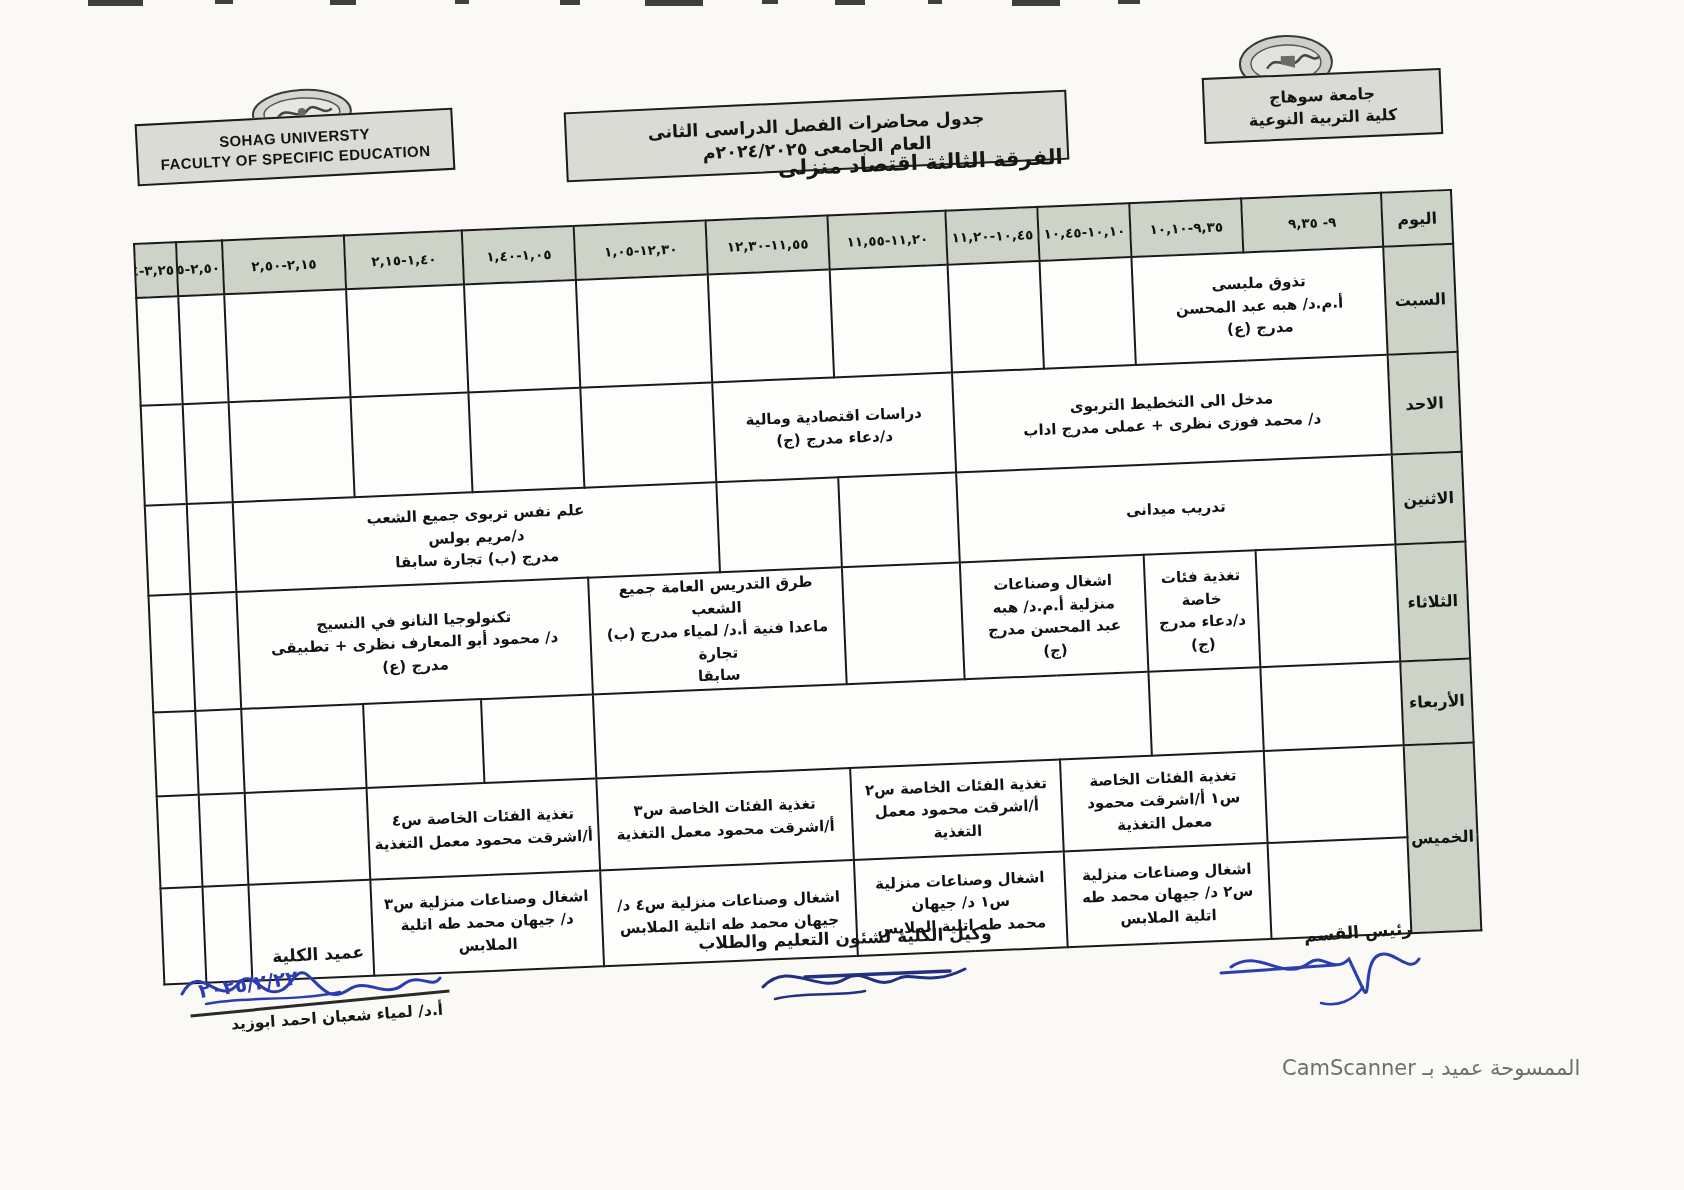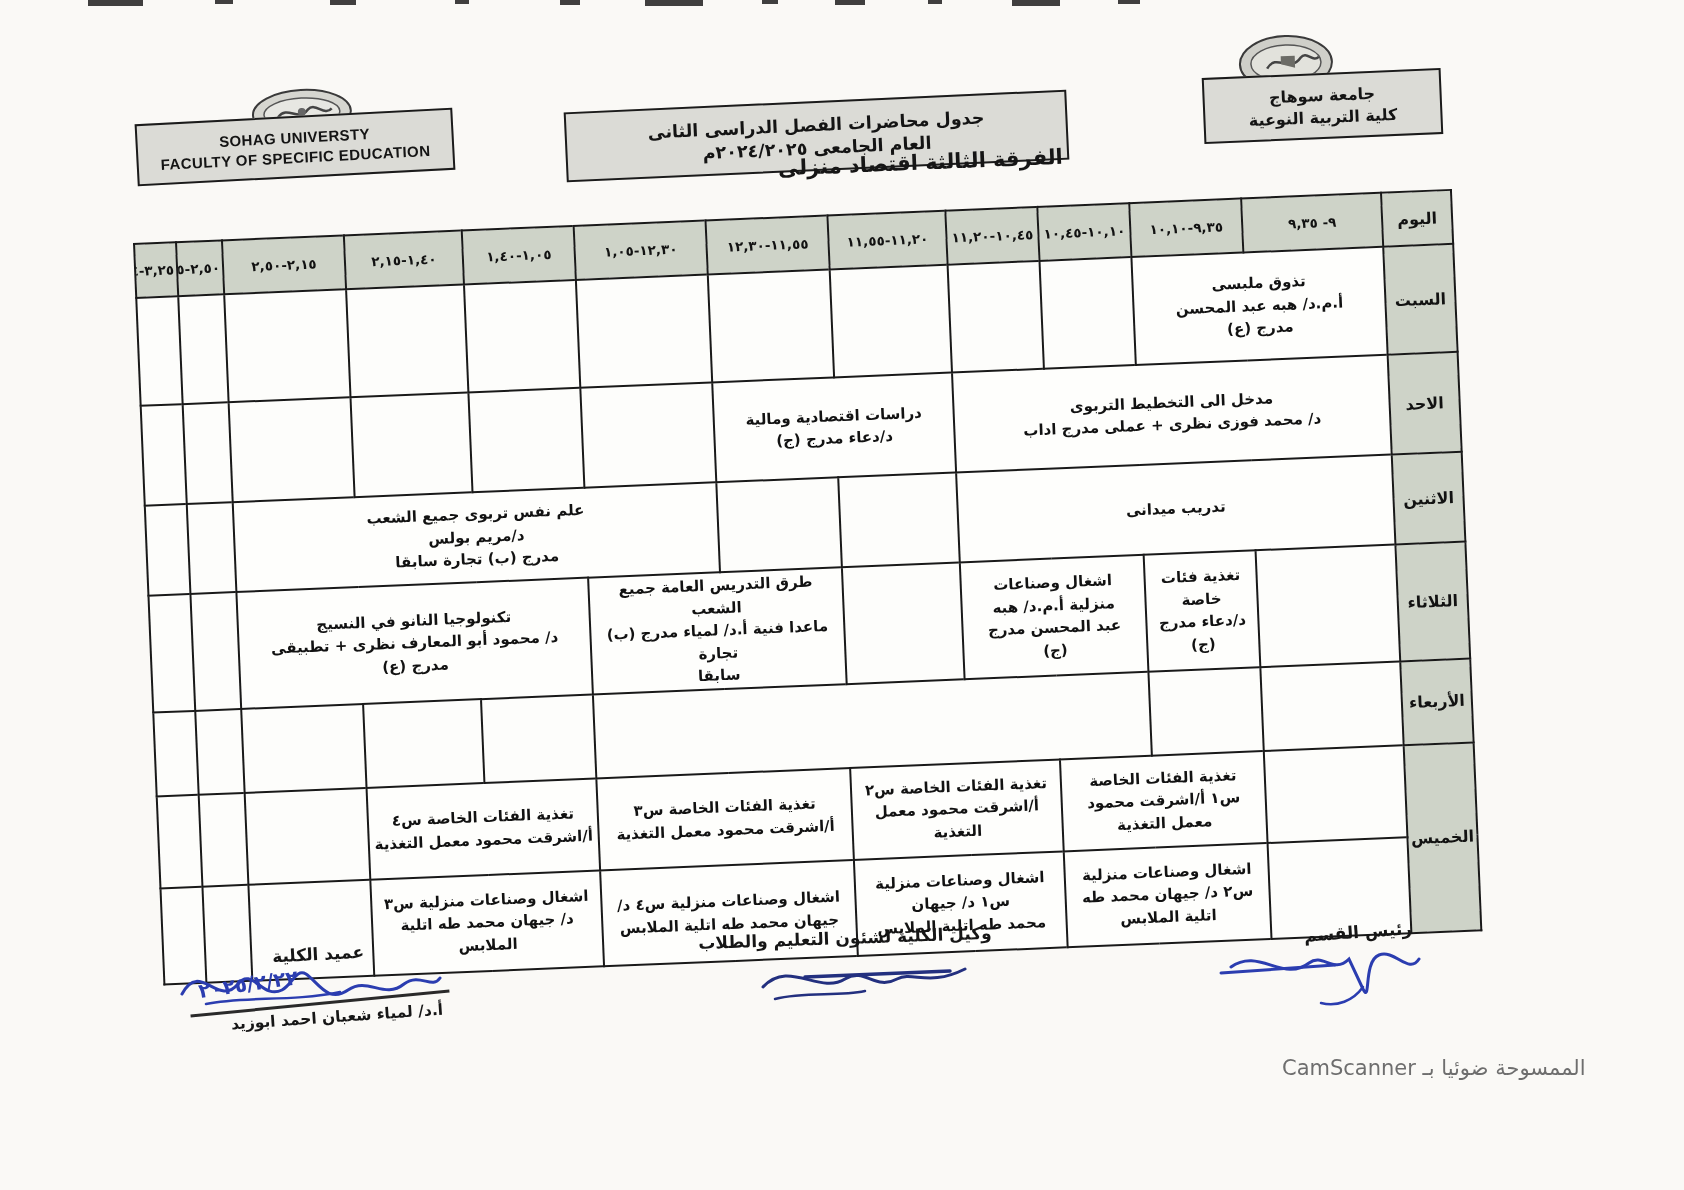--- a/index.html
+++ b/index.html
@@ -281,13 +281,13 @@
 
 <div class="sig-title" id="head-title">رئيس القسم</div>
 <div class="sig" id="head-sig">
   <svg width="225" height="82" viewBox="0 0 225 82">
     <path d="M18,36 C46,16 70,52 96,32 C110,21 120,44 136,28 L150,58 C158,74 150,30 166,24 C182,18 196,44 206,28" fill="none" stroke="#2b3db0" stroke-width="3" stroke-linecap="round"></path>
     <path d="M8,42 L122,34" fill="none" stroke="#2b3db0" stroke-width="3" stroke-linecap="round"></path>
     <path d="M150,56 C140,70 124,76 108,72" fill="none" stroke="#2b3db0" stroke-width="2.5" stroke-linecap="round"></path>
   </svg>
 </div>
 
-<div id="camscanner">الممسوحة ضوئيا بـ CamScanner</div>
+<div id="camscanner">الممسوحة عميد بـ CamScanner</div>
 
 </body></html>

